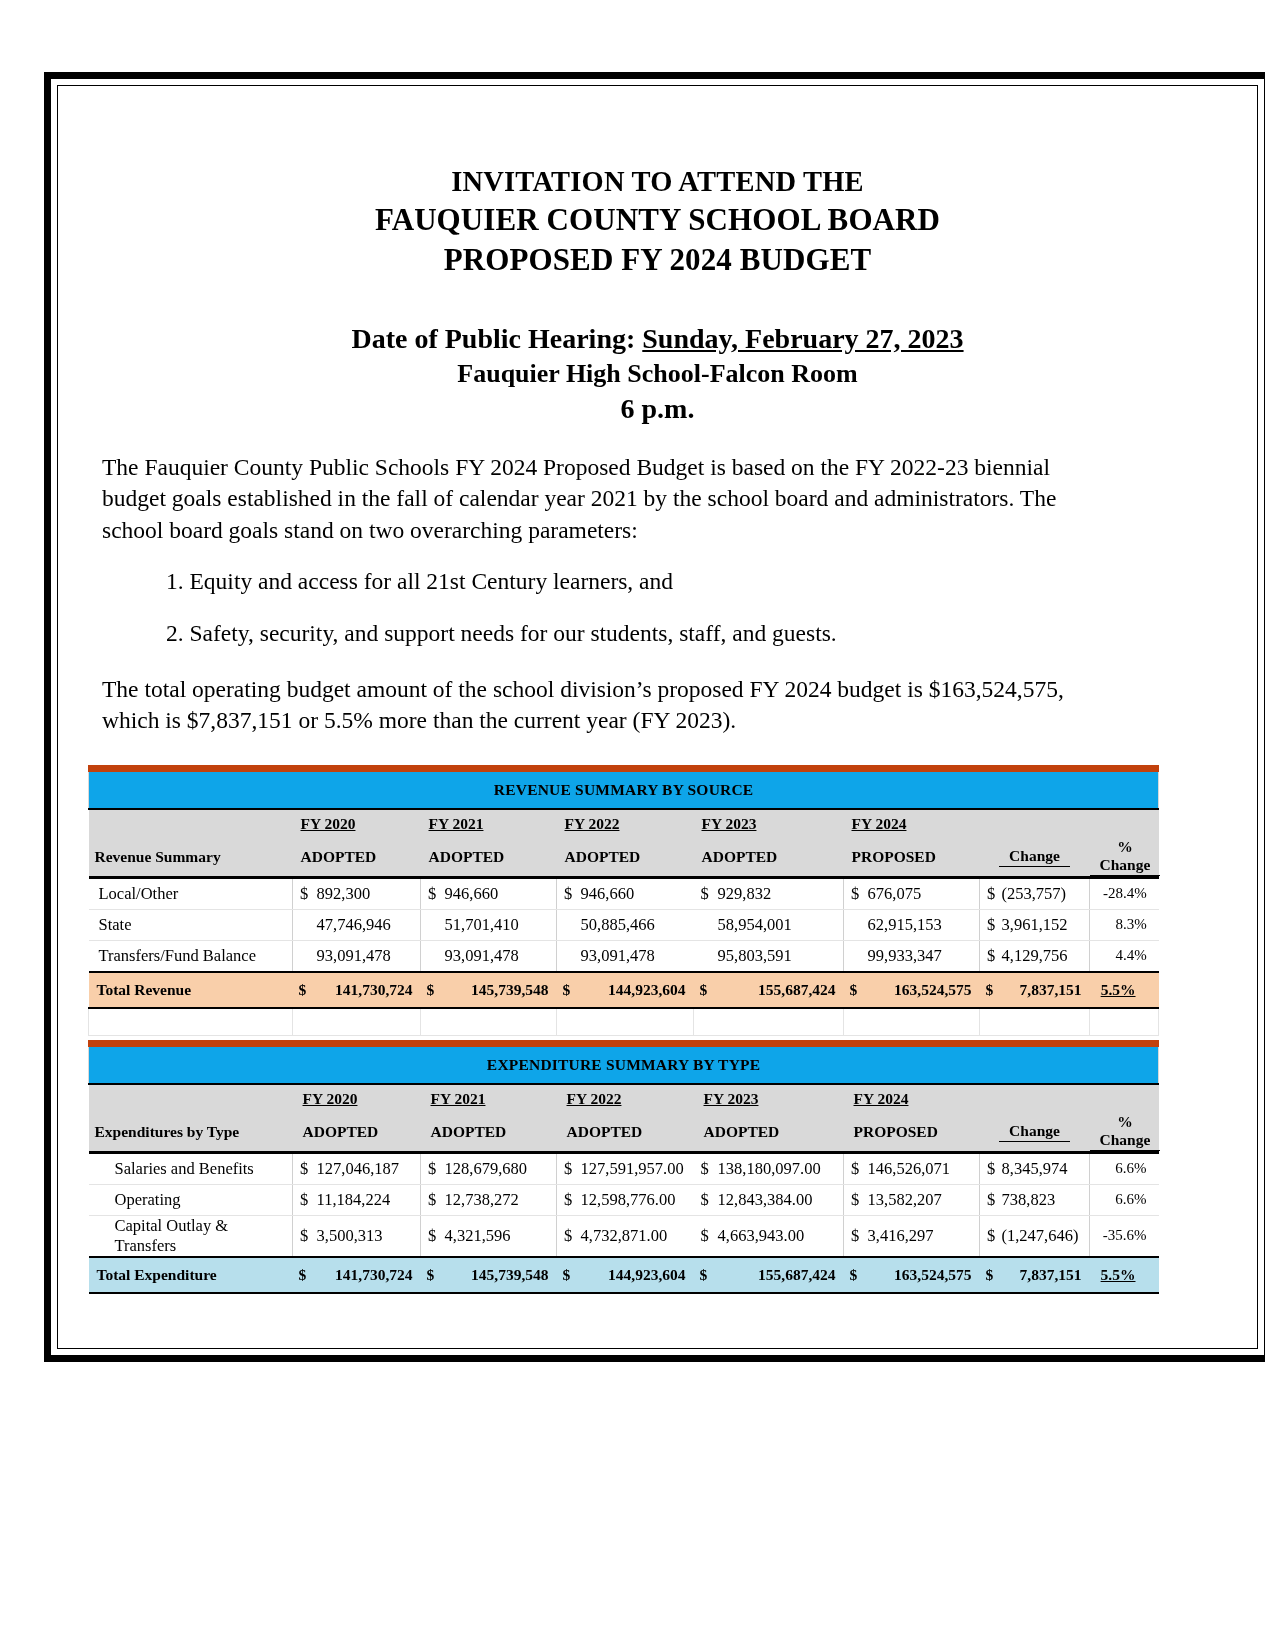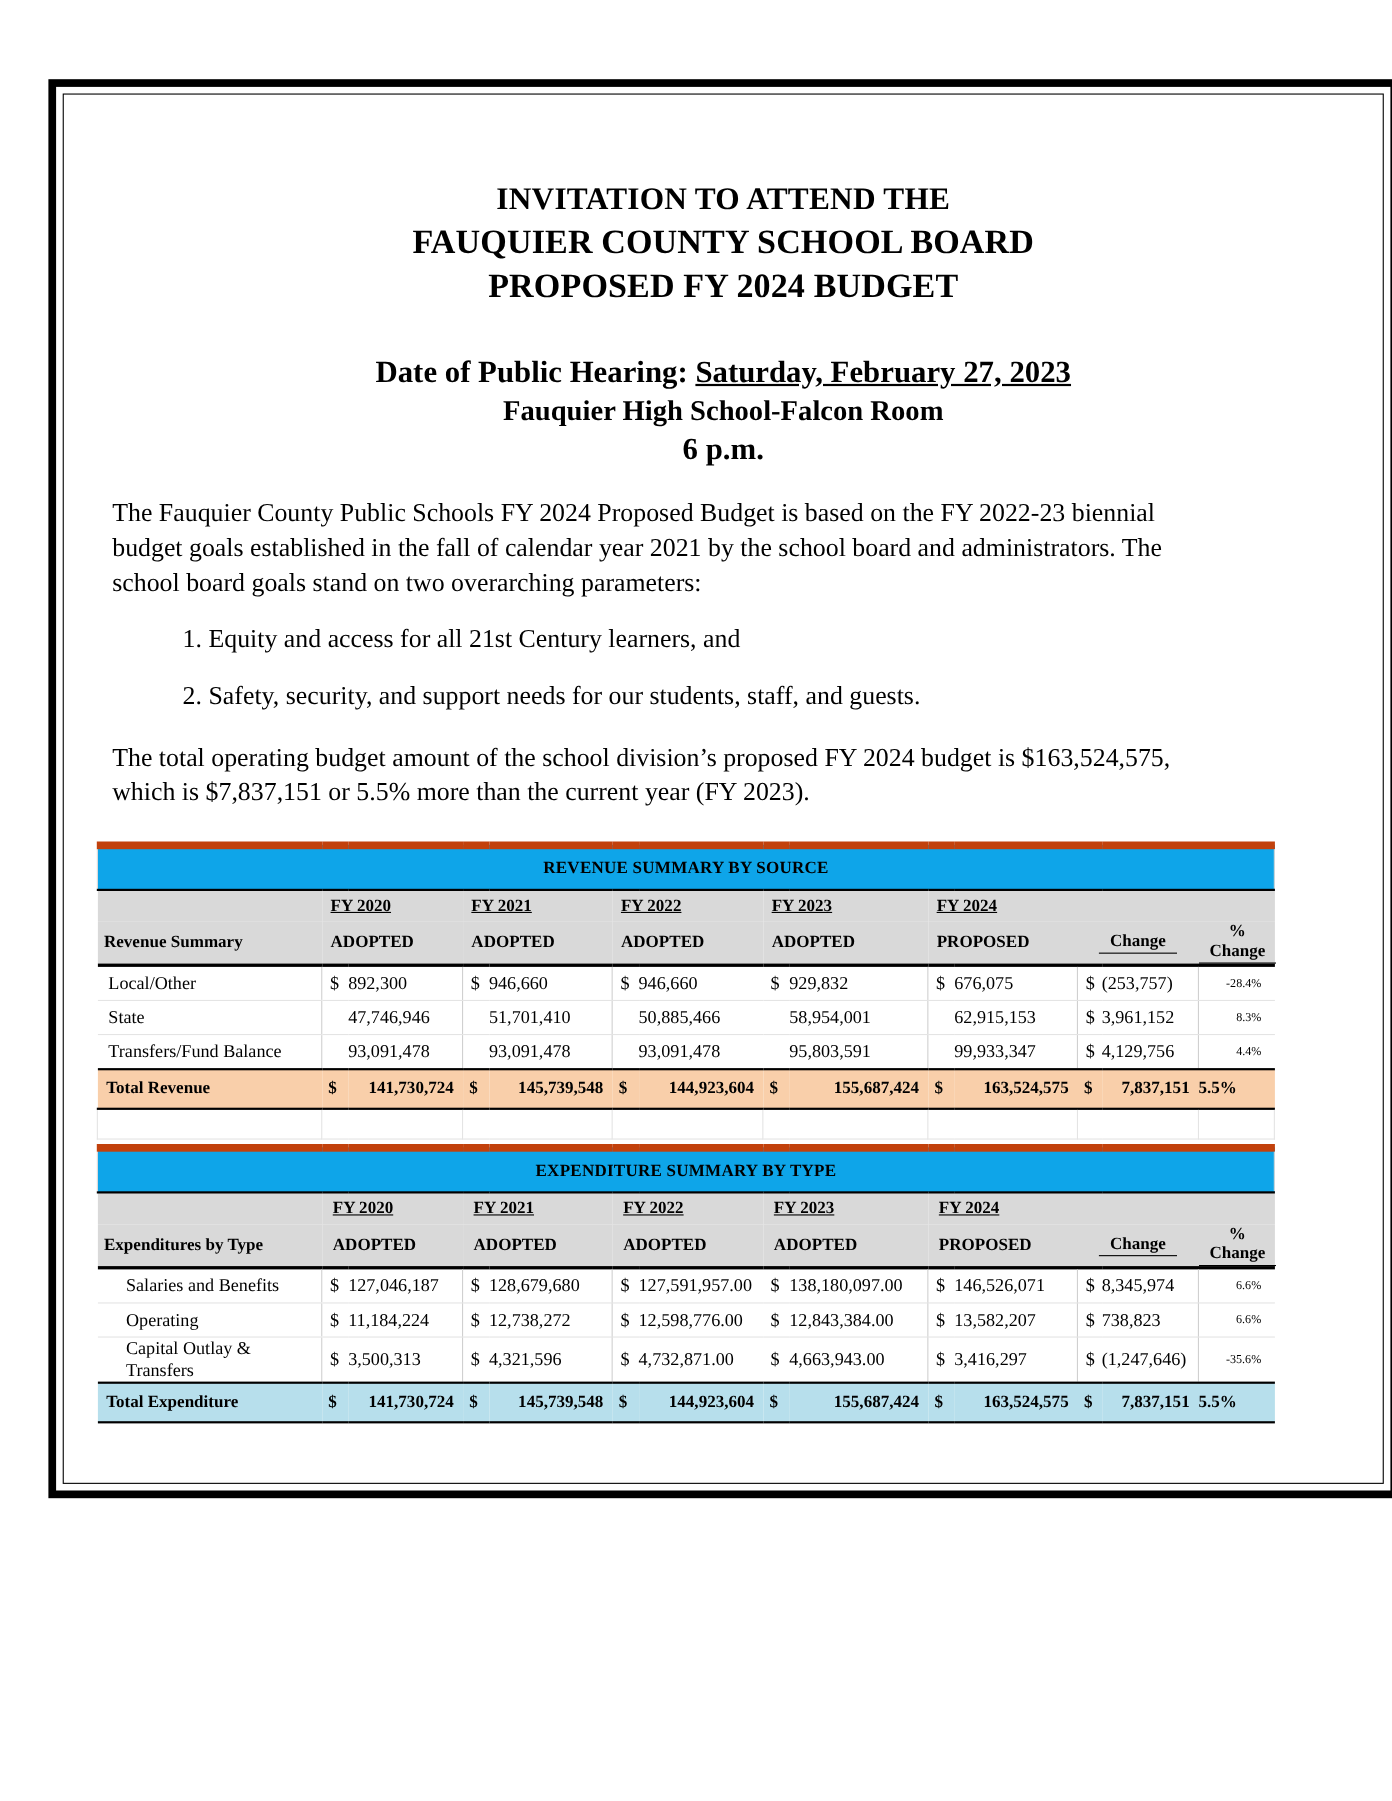--- a/index.html
+++ b/index.html
@@ -129,38 +129,38 @@
   
   .row td {
     height: 30px;
     border-bottom: 1px solid #e4e4e4;
     background: #ffffff;
   }
   .row .name  { padding-left: 10px; font-size: 16.5px; }
   .row .name.indent { padding-left: 26px; }
   .row .sym   { text-align: left;  padding-left: 7px;  font-size: 16.5px; }
   .row .val   { padding-right: 8px; font-size: 16.5px; }
-  .row .pct   { text-align: right; padding-right: 12px; font-size: 11px; }
+  .row .pct   { text-align: right; padding-right: 12px; font-size: 15px; }
 
   
   .vl  { border-left: 1px solid #d0d0d0; }
   .vr  { border-right: 1px solid #d0d0d0; }
 
   
   .total td {
     height: 34px;
     font-weight: bold;
     font-size: 17.5px;
     border-top: 2.5px solid #000000;
     border-bottom: 2.5px solid #000000;
   }
   .total .name { padding-left: 8px; }
   .total .sym  { text-align: left;  padding-left: 6px; }
   .total .val  { text-align: right; padding-right: 8px; }
-  .total .pct  { text-align: left; padding-right: 12px; }
+  .total .pct  { text-align: center; padding-right: 12px; text-decoration: underline; }
   .total-rev td { background: #f9cfaa; }
   .total-exp td { background: #b7dfec; }
 
   
   .spacer td {
     height: 26px;
     background: #ffffff;
     border-bottom: 1px solid #e4e4e4;
     border-left: 1px solid #e4e4e4;
     border-right: 1px solid #e4e4e4;
@@ -173,21 +173,21 @@
 <div id="page-inner">
 <div id="content">
 
   <div class="title-block">
     <div class="title-line-1">INVITATION TO ATTEND THE</div>
     <div class="title-line-2">FAUQUIER COUNTY SCHOOL BOARD</div>
     <div class="title-line-4">PROPOSED FY 2024 BUDGET</div>
   </div>
 
   <div class="hearing-block">
-    <div class="hearing-line-1"><span>Date of Public Hearing:</span> <span class="u">Saturday, February 27, 2023</span></div>
+    <div class="hearing-line-1"><span>Date of Public Hearing:</span> <span class="u">Sunday, February 27, 2023</span></div>
     <div class="hearing-line-2">Fauquier High School-Falcon Room</div>
     <div class="hearing-line-3">6 p.m.</div>
   </div>
 
   <p class="para">The Fauquier County Public Schools FY 2024 Proposed Budget is based on the FY 2022-23 biennial budget goals established in the fall of calendar year 2021 by the school board and administrators. The school board goals stand on two overarching parameters:</p>
   <div class="list-item">1. Equity and access for all 21st Century learners, and</div>
   <div class="list-item">2. Safety, security, and support needs for our students, staff, and guests.</div>
   <p class="para">The total operating budget amount of the school division’s proposed FY 2024 budget is $163,524,575, which is $7,837,151 or 5.5% more than the current year (FY 2023).</p>
 
   <div class="table-wrap">

